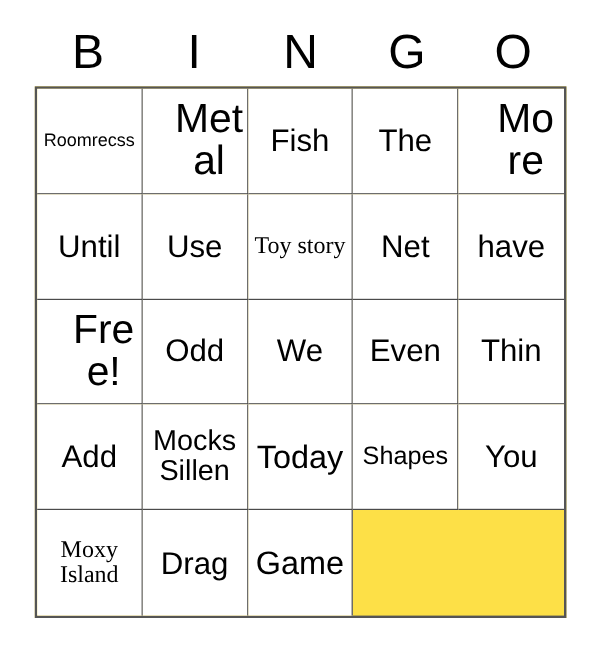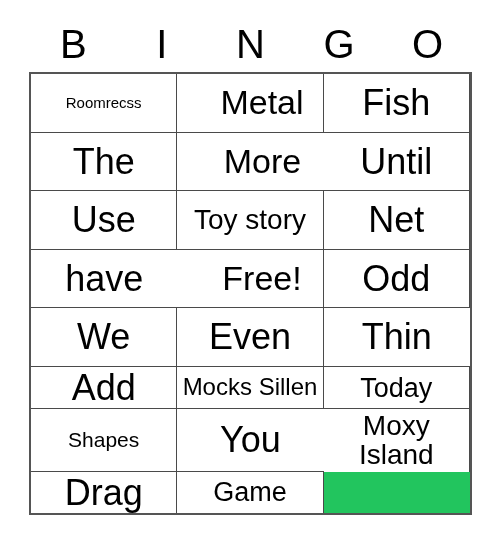--- a/index.html
+++ b/index.html
@@ -48,23 +48,23 @@
 
   
   #grid {
     position: absolute;
     left: 29px;
     top: 72px;
     width: 443px;
     height: 443px;
     border: 2px solid #555555;
     box-sizing: border-box;
-    background: #22c55e;
+    background: #fde047;
     display: grid;
-    grid-template-columns: repeat(3, 1fr);
+    grid-template-columns: repeat(5, 1fr);
     grid-template-rows: repeat(5, 1fr);
   }
   .cell {
     border-right: 1px solid #4a4a4a;
     border-bottom: 1px solid #4a4a4a;
     box-sizing: border-box;
     display: flex;
     align-items: center;
     justify-content: center;
     text-align: center;
@@ -77,24 +77,24 @@
 
   .cell-text {
     display: block;
     width: 100%;
     line-height: 1.04;
     color: #000000;
     word-break: break-word;
   }
 
   
-  .sz-xl   { font-size: 36px; }
+  .sz-xl   { font-size: 26px; }
   .sz-lg   { font-size: 34px; margin-left: 24px; }
   .sz-md   { font-size: 27px; }
-  .sz-sm   { font-size: 28px; }
+  .sz-sm   { font-size: 20px; font-family: Liberation Serif, serif; }
   .sz-xs   { font-size: 24px; }
   .sz-xxs  { font-size: 21px; }
   .sz-tiny { font-size: 15px; }
 </style>
 </head>
 <body>
 
 <div id="bingo-card">
 
   <div id="header-row">

